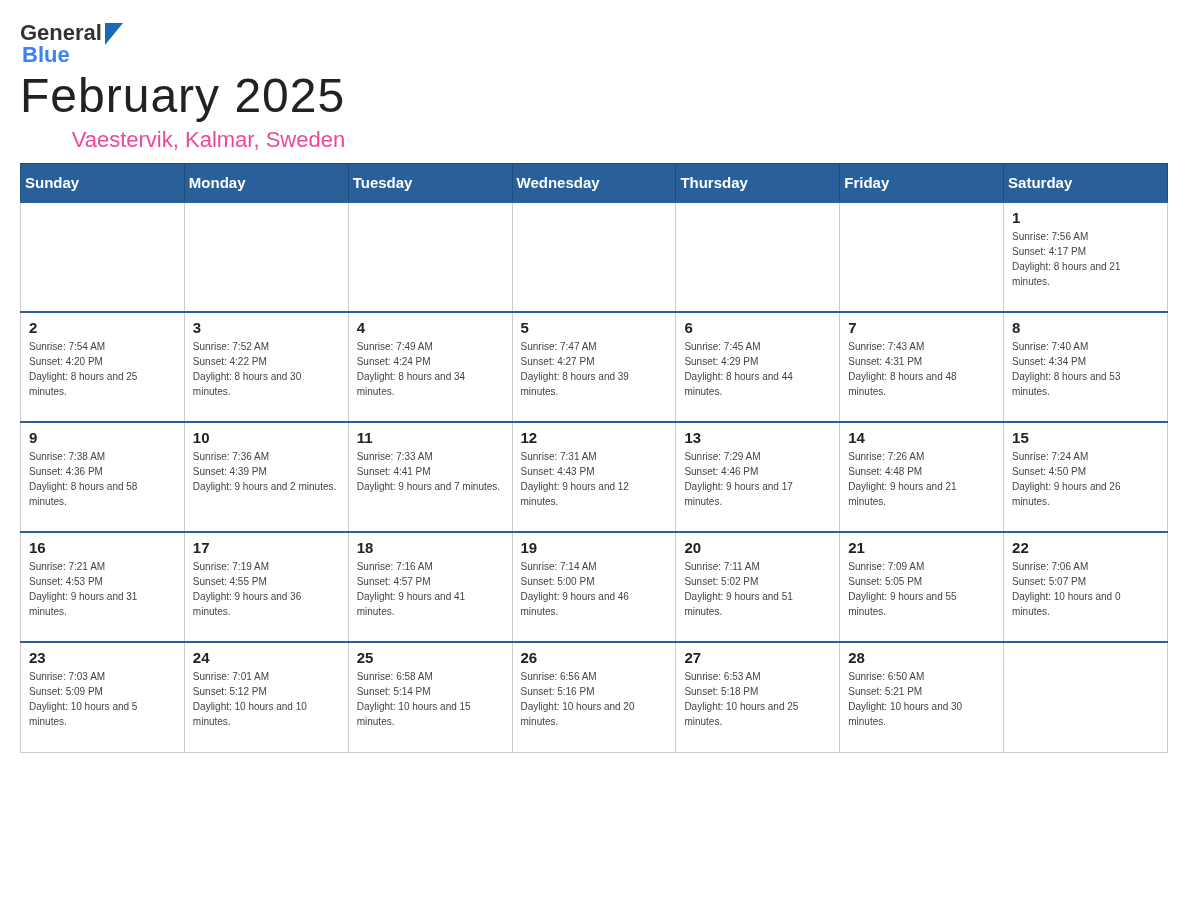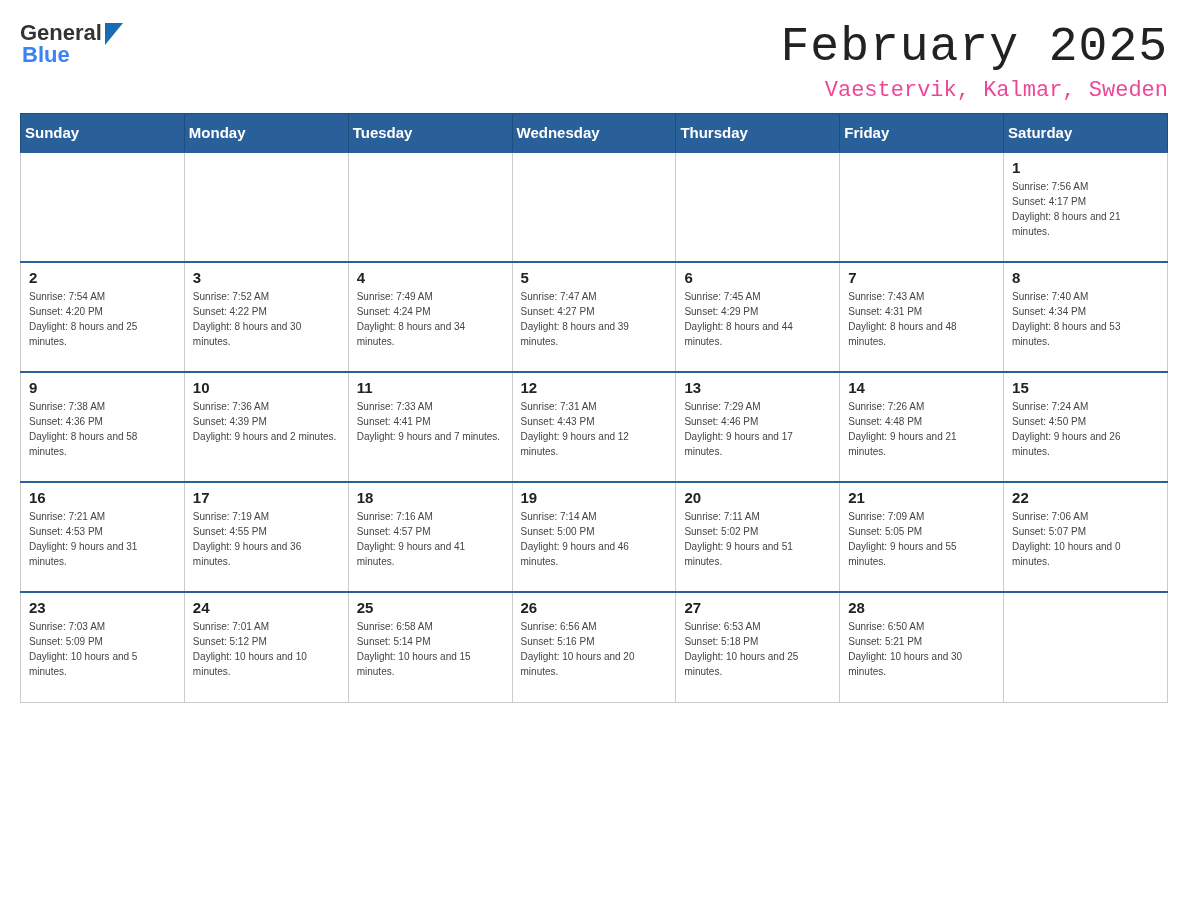--- a/index.html
+++ b/index.html
@@ -8,34 +8,34 @@
       background: #fff;
       padding: 20px;
       width: 1188px;
       min-height: 918px;
     }
     .header {
       display: flex;
       justify-content: space-between;
       align-items: flex-start;
       margin-bottom: 10px;
+      flex-direction: column;
     }
     .logo-text-general {
       font-size: 22px;
       font-weight: bold;
       color: #333;
     }
     .logo-text-blue {
       font-size: 22px;
       font-weight: bold;
       color: #3b82f6;
     }
     .title-section {
       text-align: right;
-      font-family: Liberation Mono, monospace;
     }
     .month-title {
       font-size: 48px;
       font-weight: 300;
       color: #222;
       letter-spacing: 1px;
     }
     .location {
       font-size: 22px;
       color: #ec4899;

